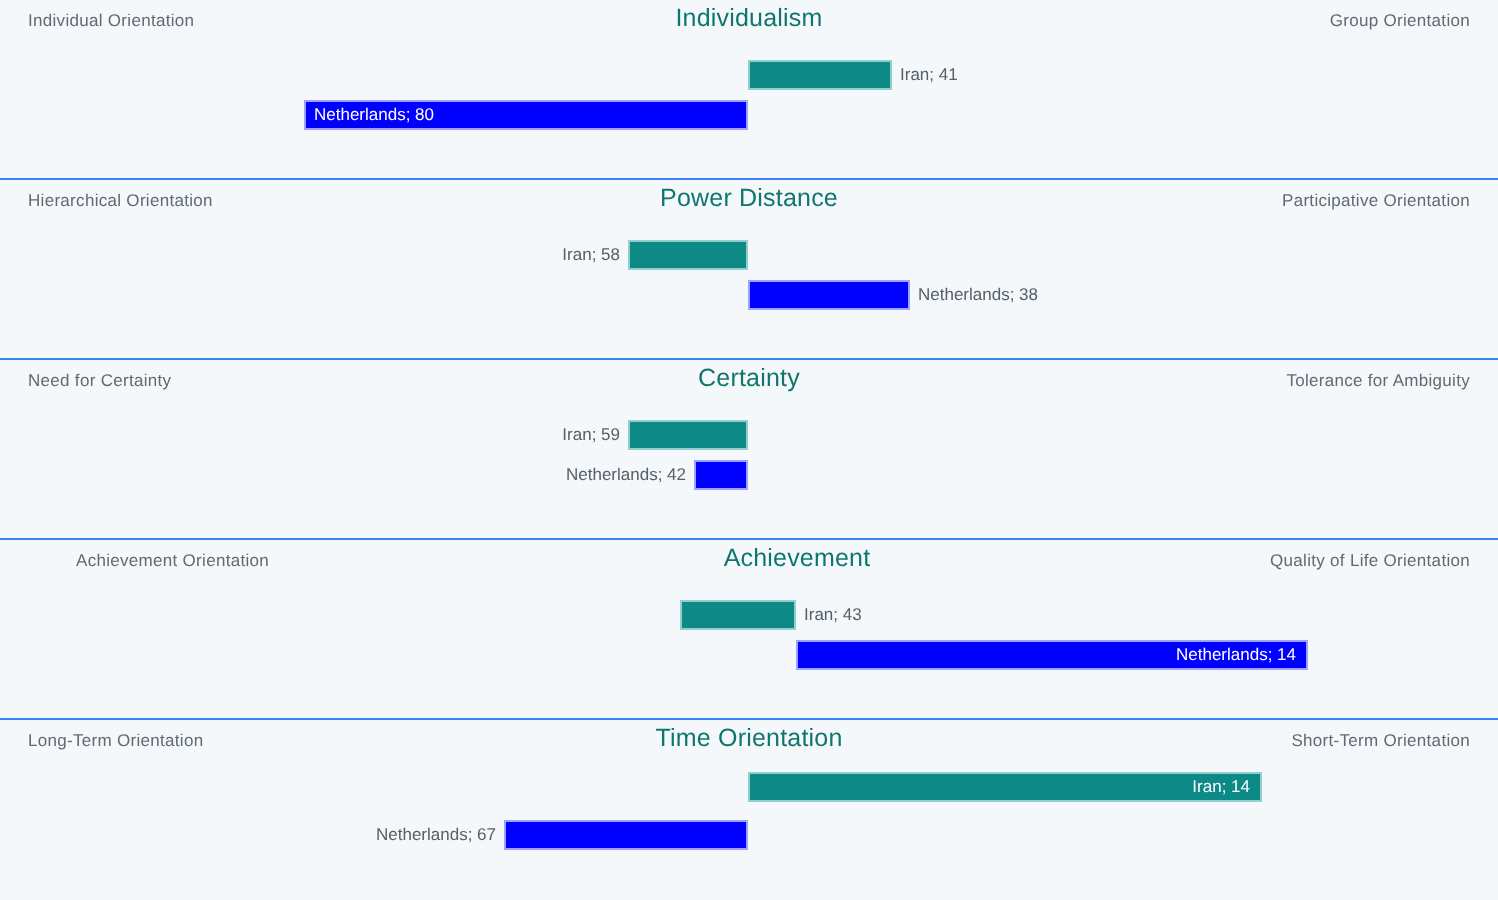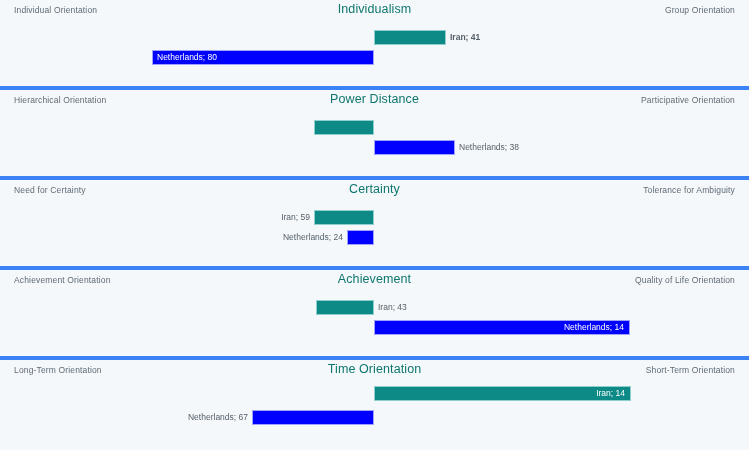--- a/index.html
+++ b/index.html
@@ -16,21 +16,21 @@
   #chart-root {
     position: relative;
     width: 749px;
     height: 450px;
     background: #f4f8fb;
   }
   .panel {
     position: relative;
     width: 749px;
     box-sizing: border-box;
-    border-bottom: 4px solid #3b82f6;
+    border-bottom: 1px solid #3b82f6;
     background: #f4f8fb;
   }
   .panel:last-child { border-bottom: none; }
 
   .panel-header {
     position: relative;
     height: 26px;
   }
   .pole-label {
     position: absolute;
@@ -93,64 +93,65 @@
 <body>
 
 <div id="chart-root">
     <div class="panel" style="height: 90px;">
       <div class="panel-header">
         <div class="pole-label pole-left">Individual Orientation</div>
         <div class="panel-title">Individualism</div>
         <div class="pole-label pole-right">Group Orientation</div>
       </div>
       <div class="plot">
-        <div class="barrow" style="top: 4px; left: 0px; width: 629px; font-weight: bold;">
+        <div class="barrow" style="top: 4px; left: 0px; width: 629px;">
           <div class="bar teal" style="left: 374px; width: 72px;"></div>
           <div class="bar-label outside-right" style="left: 450px;">Iran; 41</div>
         </div>
         <div class="barrow" style="top: 24px; left: 0px; width: 749px;">
           <div class="bar blue" style="left: 152px; width: 222px;"></div>
           <div class="bar-label inside-blue" style="left: 157px;">Netherlands; 80</div>
         </div>
       </div>
     </div>
     <div class="panel" style="height: 90px;">
       <div class="panel-header">
         <div class="pole-label pole-left">Hierarchical Orientation</div>
         <div class="panel-title">Power Distance</div>
         <div class="pole-label pole-right">Participative Orientation</div>
       </div>
       <div class="plot">
         <div class="barrow" style="top: 4px; left: 0px; width: 749px;">
           <div class="bar teal" style="left: 314px; width: 60px;"></div>
+          <div class="bar-label outside-left" style="left: 0px; width: 310px; text-align: right;">Iran; 58</div>
         </div>
         <div class="barrow" style="top: 24px; left: 0px; width: 749px; padding-left: 27px;">
           <div class="bar blue" style="left: 374px; width: 81px;"></div>
           <div class="bar-label outside-right" style="left: 459px;">Netherlands; 38</div>
         </div>
       </div>
     </div>
     <div class="panel" style="height: 90px;">
       <div class="panel-header">
         <div class="pole-label pole-left">Need for Certainty</div>
         <div class="panel-title">Certainty</div>
         <div class="pole-label pole-right">Tolerance for Ambiguity</div>
       </div>
       <div class="plot">
         <div class="barrow" style="top: 4px; left: 0px; width: 749px;">
           <div class="bar teal" style="left: 314px; width: 60px;"></div>
           <div class="bar-label outside-left" style="left: 0px; width: 310px; text-align: right;">Iran; 59</div>
         </div>
         <div class="barrow" style="top: 24px; left: 0px; width: 749px;">
           <div class="bar blue" style="left: 347px; width: 27px;"></div>
-          <div class="bar-label outside-left" style="left: 0px; width: 343px; text-align: right;">Netherlands; 24</div>
+          <div class="bar-label outside-left" style="left: 0px; width: 343px; text-align: right;">Netherlands; 42</div>
         </div>
       </div>
     </div>
-    <div class="panel" style="height: 90px;">
+    <div class="panel" style="height: 90px; padding-left: 24px;">
       <div class="panel-header">
         <div class="pole-label pole-left">Achievement Orientation</div>
         <div class="panel-title">Achievement</div>
         <div class="pole-label pole-right">Quality of Life Orientation</div>
       </div>
       <div class="plot">
         <div class="barrow" style="top: 4px; left: 0px; width: 653px;">
           <div class="bar teal" style="left: 316px; width: 58px;"></div>
           <div class="bar-label outside-right" style="left: 378px;">Iran; 43</div>
         </div>

